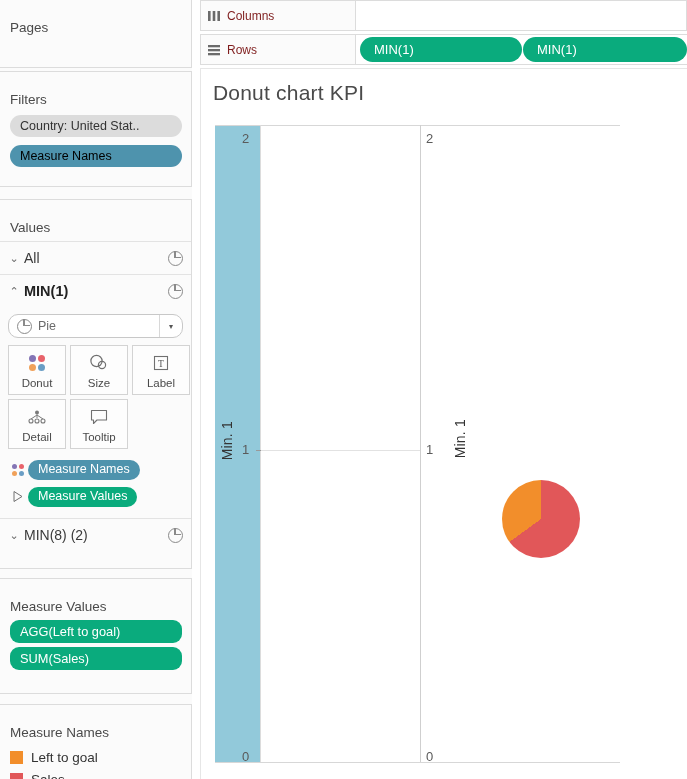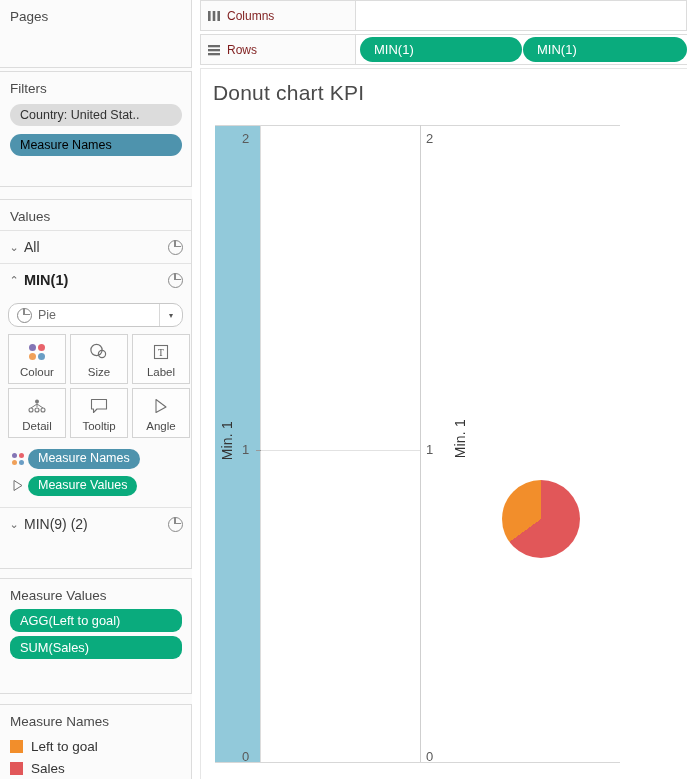--- a/index.html
+++ b/index.html
@@ -30,21 +30,21 @@
     left: 0;
     width: 192px;
     box-sizing: border-box;
     background: #fbfbfb;
     border: 1px solid #dcdcdc;
     border-left: none;
   }
   .panel-title {
     font-size: 13.5px;
     color: #4a4a4a;
-    padding: 9px 10px 6px 10px;
+    padding: 20px 10px 6px 10px;
     font-family: "Liberation Sans", sans-serif;
   }
   .pill-grey {
     background: #dcdcdc;
     color: #333333;
   }
   .pill-blue { background: #4e93ad; }
   .pill-green { background: #0aab7d; }
 
   
@@ -410,21 +410,21 @@
       <div class="btn-grid">
         <div class="mkbtn">
           <span class="glyph">
             <span class="dots4">
               <i style="background:#8475b5"></i>
                 <i style="background:#e8636b"></i>
               <i style="background:#f0a15a"></i>
                 <i style="background:#6a9ec5"></i>
             </span>
           </span>
-          <span class="cap">Colour</span>
+          <span class="cap">Donut</span>
         </div>
         <div class="mkbtn">
           <span class="glyph">
             <svg width="22" height="18" viewBox="0 0 22 18">
               <circle cx="8.5" cy="7" r="5.6" fill="none" stroke="#707070" stroke-width="1.2"></circle>
               <circle cx="14" cy="11" r="3.6" fill="none" stroke="#707070" stroke-width="1.2"></circle>
             </svg>
           </span>
           <span class="cap">Size</span>
         </div>
@@ -450,28 +450,20 @@
           <span class="cap">Detail</span>
         </div>
         <div class="mkbtn">
           <span class="glyph">
             <svg width="20" height="18" viewBox="0 0 20 18">
               <path d="M2.5 2.5 H17.5 V12 H8 L4.5 15.5 V12 H2.5 Z" fill="none" stroke="#707070" stroke-width="1.1" stroke-linejoin="round"></path>
             </svg>
           </span>
           <span class="cap">Tooltip</span>
         </div>
-        <div class="mkbtn">
-          <span class="glyph">
-            <svg width="20" height="18" viewBox="0 0 20 18">
-              <path d="M5 2.5 L5 15.5 L15 10 Z" fill="none" stroke="#707070" stroke-width="1.1" stroke-linejoin="round"></path>
-            </svg>
-          </span>
-          <span class="cap">Angle</span>
-        </div>
       </div>
 
       <div class="shelf-line" style="margin-top:3px">
         <span class="shelf-icon">
           <span class="dots4sm">
             <i style="background:#8475b5"></i>
               <i style="background:#e8636b"></i>
             <i style="background:#f0a15a"></i>
               <i style="background:#6a9ec5"></i>
           </span>
@@ -482,21 +474,21 @@
         <span class="shelf-icon">
           <svg width="14" height="13" viewBox="0 0 14 13">
             <path d="M3 1.5 L3 11.5 L11 6.5 Z" fill="none" stroke="#707070" stroke-width="1"></path>
           </svg>
         </span>
         <span class="shelf-pill pill-green">Measure Values</span>
       </div>
 
       <div class="marks-row" style="margin-top:8px">
         <span class="caret">⌄</span>
-        <span class="marks-label">MIN(9) (2)</span>
+        <span class="marks-label">MIN(8) (2)</span>
         <span class="pie-glyph"></span>
       </div>
     </div>
 
     <div class="panel" id="mv-panel">
       <div class="panel-title">Measure Values</div>
       <div style="padding-left:10px">
         <span class="mv-pill">AGG(Left to goal)</span>
         <span class="mv-pill">SUM(Sales)</span>
       </div>

